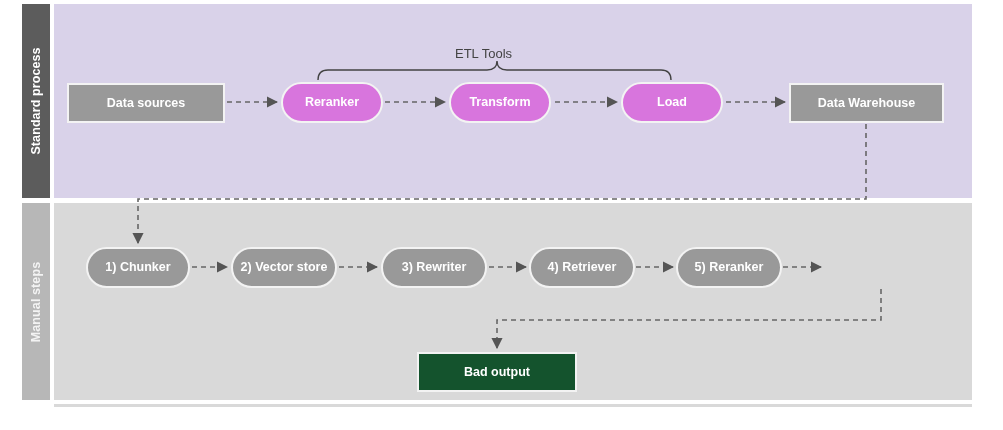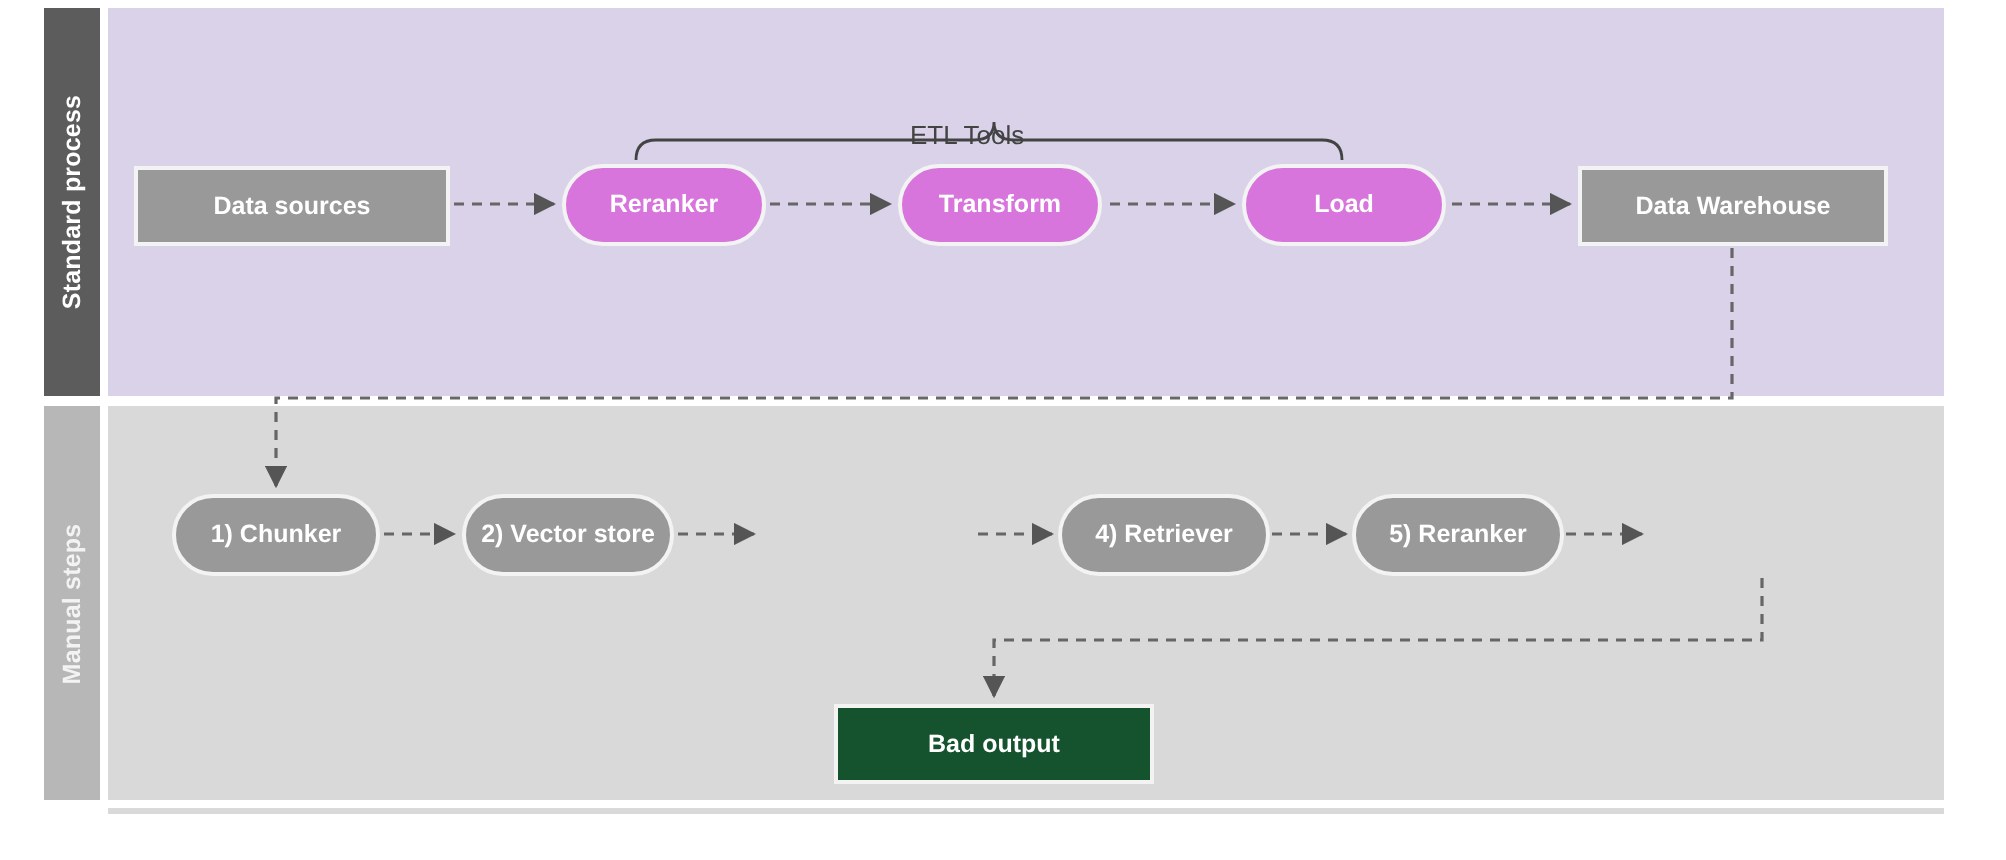--- a/index.html
+++ b/index.html
@@ -148,21 +148,21 @@
       <path d="M 783 267 L 821 267"></path>
 
       <path d="M 866 124 L 866 199 L 138 199 L 138 243"></path>
 
       <path d="M 881 289 L 881 320 L 497 320 L 497 348"></path>
     </g>
 
     <path d="M 318 80 Q 318 70 328 70 L 487 70 Q 497 70 497 61 Q 497 70 507 70 L 661 70 Q 671 70 671 80" stroke="#434343" stroke-width="1.4" fill="none"></path>
   </svg>
 
-  <div class="brace-label" style="left:455px; top:46px;margin-top:14px;">ETL Tools</div>
+  <div class="brace-label" style="left:455px; top:46px;">ETL Tools</div>
 
   <div class="node rect grey" style="left:67px; top:83px; width:158px; height:40px;">
     <span>Data sources</span>
   </div>
 
   <div class="node pill violet" style="left:281px; top:82px; width:102px; height:41px;">
     <span>Reranker</span>
   </div>
 
   <div class="node pill violet" style="left:449px; top:82px; width:102px; height:41px;">
@@ -178,20 +178,23 @@
   </div>
 
   <div class="node pill grey" style="left:86px; top:247px; width:104px; height:41px;">
     <span>1) Chunker</span>
   </div>
 
   <div class="node pill grey" style="left:231px; top:247px; width:106px; height:41px;">
     <span>2) Vector store</span>
   </div>
 
+  <div class="node pill grey" style="left:381px; top:247px; width:106px; height:41px;">
+    <span>3) Rewriter</span>
+  </div>
 
   <div class="node pill grey" style="left:529px; top:247px; width:106px; height:41px;">
     <span>4) Retriever</span>
   </div>
 
   <div class="node pill grey" style="left:676px; top:247px; width:106px; height:41px;">
     <span>5) Reranker</span>
   </div>
 
 

